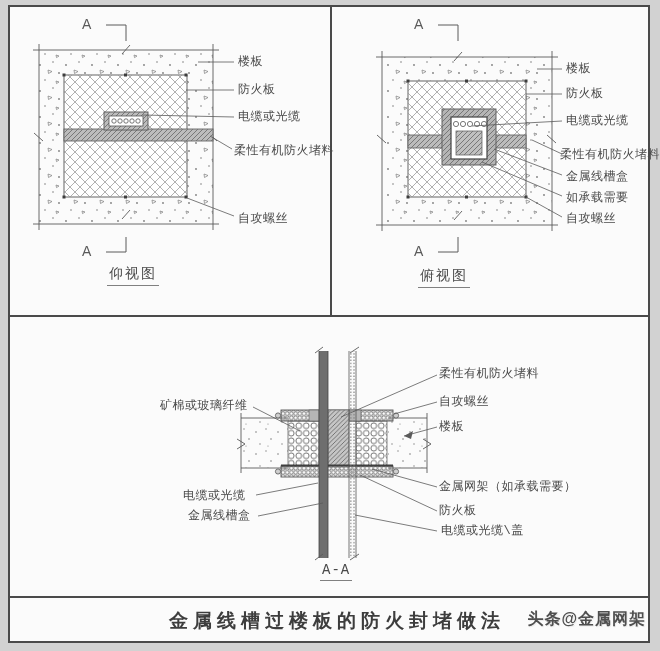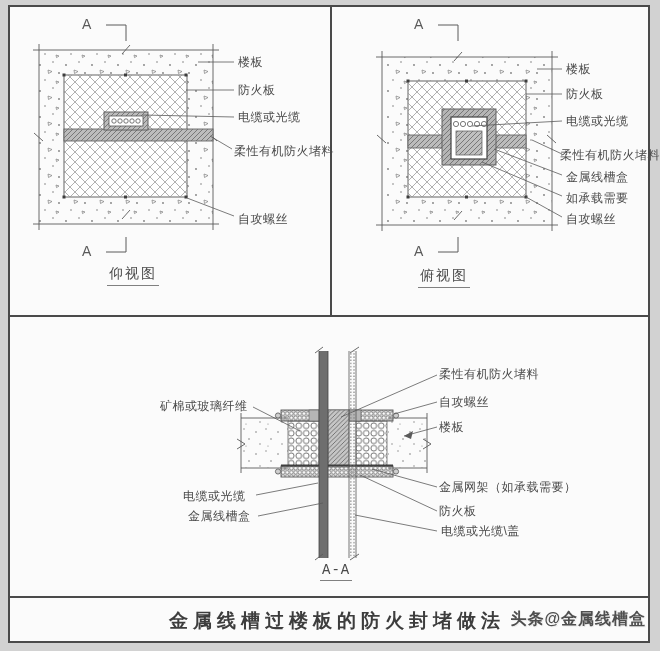--- a/index.html
+++ b/index.html
@@ -17,21 +17,21 @@
   .hdiv1{position:absolute;left:0;top:308px;width:638px;height:2px;background:#4a4a4a;}
   .hdiv2{position:absolute;left:0;top:589px;width:638px;height:2px;background:#4a4a4a;}
   .panel{position:absolute;overflow:visible;}
   .panel-tl{left:0;top:0;width:320px;height:308px;}
   .panel-tr{left:322px;top:0;width:316px;height:308px;}
   .panel-b{left:0;top:310px;width:638px;height:279px;}
   .titlebar{left:8px;top:591px;width:638px;height:43px;}
   svg.draw{position:absolute;left:0;top:0;}
   .lbl{
     position:absolute;font-size:12px;line-height:14px;white-space:nowrap;
-    color:#4a4a4a;letter-spacing:0.5px;
+    color:#4a4a4a;letter-spacing:0.5px;font-family:Liberation Mono, monospace;
   }
   .secletter{position:absolute;font-size:14px;color:#5a5a5a;}
   .caption{
     position:absolute;font-size:14px;color:#4a4a4a;letter-spacing:2px;
     border-bottom:1px solid #808080;padding:0 2px 2px 2px;font-family:Liberation Mono, monospace;
   }
   .caption-aa{letter-spacing:1px;}
   .maintitle{
     position:absolute;left:0;right:0;top:10px;text-align:center;
     font-size:19px;font-weight:bold;letter-spacing:5px;color:#3d3d3d;
@@ -298,15 +298,15 @@
     <div class="lbl" style="left:429px;top:78px">自攻螺丝</div>
     <div class="lbl" style="left:429px;top:103px">楼板</div>
     <div class="lbl" style="left:429px;top:163px">金属网架（如承载需要）</div>
     <div class="lbl" style="left:429px;top:187px">防火板</div>
     <div class="lbl" style="left:431px;top:207px">电缆或光缆\盖</div>
     <div class="caption caption-aa" style="left:310px;top:245px">A-A</div>
   </div>
 
   <div class="panel titlebar">
     <div class="maintitle">金属线槽过楼板的防火封堵做法</div>
-    <div class="watermark">头条@金属线槽盒</div>
+    <div class="watermark">头条@金属网架</div>
   </div>
 </div>
 
 </body></html>

